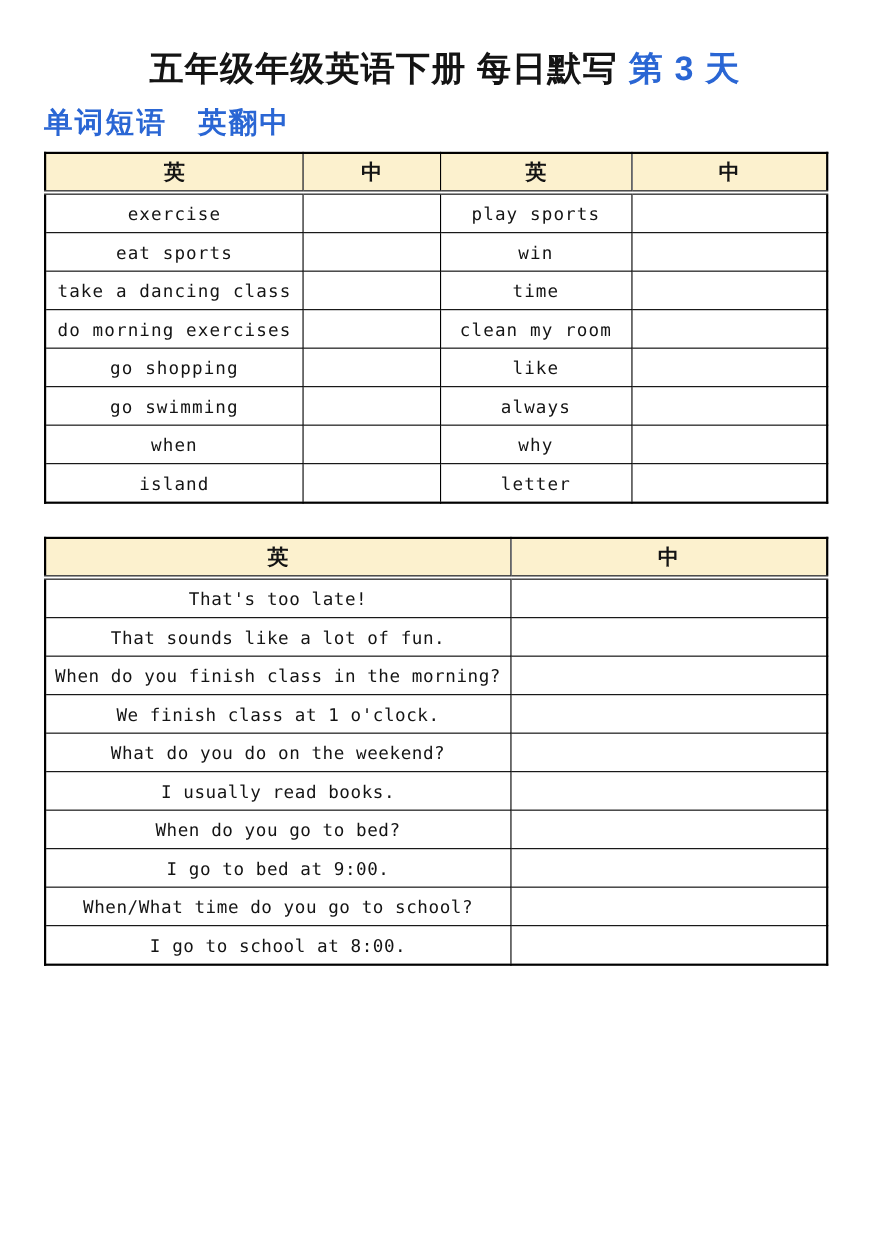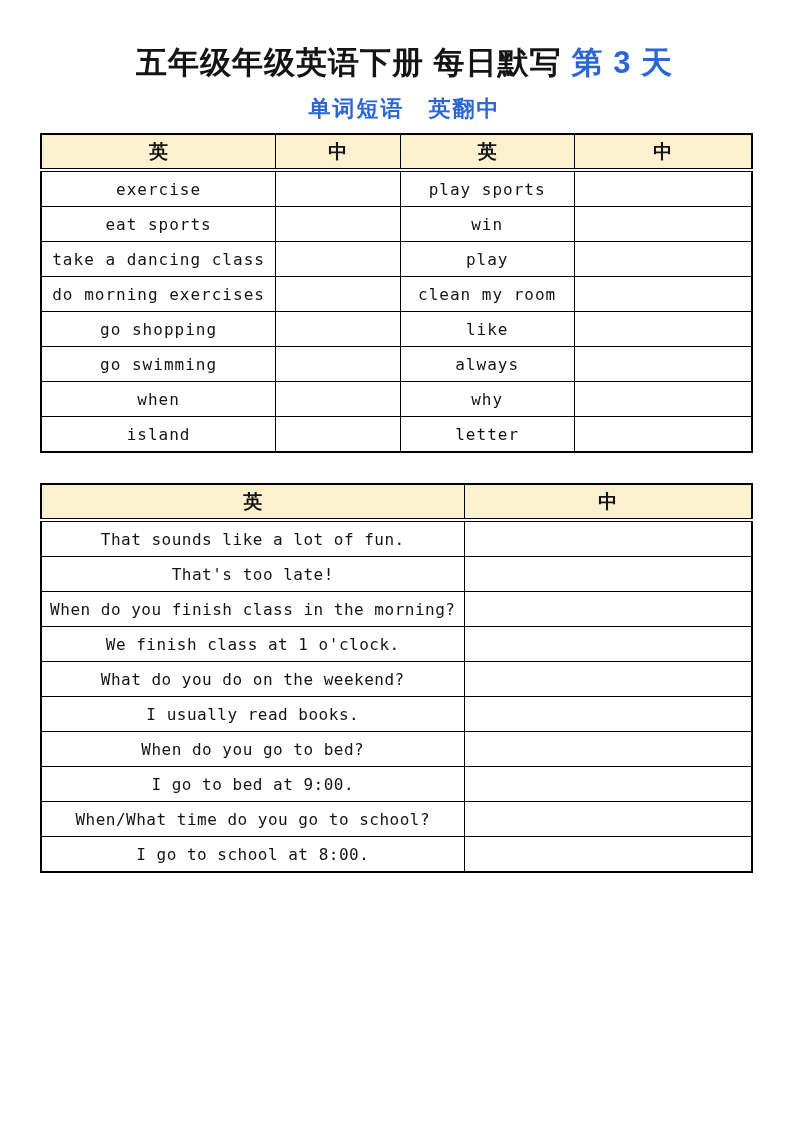--- a/index.html
+++ b/index.html
@@ -1,21 +1,21 @@
 <!DOCTYPE html>
 <html style="--accent: #2a66d4; --header-fill: #fcf1ce; --border: #000000;"><head>
 <meta charset="utf-8">
 <style>
   :root { --accent:#2a66d4; --header-fill:#fcf1ce; --border:#000000; }
   html,body { margin:0; padding:0; background:#ffffff; }
   body { width:793px; height:1122px; font-family:"Liberation Sans",sans-serif; color:#141414; overflow:hidden; }
   .page { box-sizing:border-box; padding:42px 24px 0 40px; }
   .title { margin:0; text-align:center; font-size:31px; font-weight:bold; letter-spacing:1px; white-space:nowrap; }
   .title .day { color:var(--accent); margin-left:10px; }
-  .subtitle { margin-top:10px; text-align:center; font-size:22px; font-weight:bold; color:var(--accent); letter-spacing:2px; }
+  .subtitle { margin-top:10px; font-size:26px; font-weight:bold; color:var(--accent); letter-spacing:2px; }
   table { border-collapse:collapse; table-layout:fixed; width:713px; margin-top:9px; border:2px solid var(--border); }
   th, td { border:1.5px solid var(--border); padding:0 2px; overflow:hidden; white-space:nowrap; }
   th { background:var(--header-fill); height:33px; font-size:19px; font-weight:bold; text-align:center; }
   thead th { border-bottom:4px double var(--border); }
   td { height:34px; text-align:center; font-family:"DejaVu Sans Mono","Liberation Mono",monospace; font-size:16px; }
   .t1 td { letter-spacing:1px; }
   .t2 td { letter-spacing:0.5px; }
   .section-2 { margin-top:30px; }
 </style>
 </head>
@@ -51,21 +51,21 @@
         </tr>
         <tr>
           <td>eat sports</td>
           <td></td>
           <td>win</td>
           <td></td>
         </tr>
         <tr>
           <td>take a dancing class</td>
           <td></td>
-          <td>play</td>
+          <td>time</td>
           <td></td>
         </tr>
         <tr>
           <td>do morning exercises</td>
           <td></td>
           <td>clean my room</td>
           <td></td>
         </tr>
         <tr>
           <td>go shopping</td>
@@ -103,25 +103,25 @@
           <col style="width:40.5%">
       </colgroup>
       <thead>
         <tr>
           <th>英</th>
           <th>中</th>
         </tr>
       </thead>
       <tbody>
         <tr>
-          <td>That sounds like a lot of fun.</td>
+          <td>That's too late!</td>
           <td></td>
         </tr>
         <tr>
-          <td>That's too late!</td>
+          <td>That sounds like a lot of fun.</td>
           <td></td>
         </tr>
         <tr>
           <td>When do you finish class in the morning?</td>
           <td></td>
         </tr>
         <tr>
           <td>We finish class at 1 o'clock.</td>
           <td></td>
         </tr>

